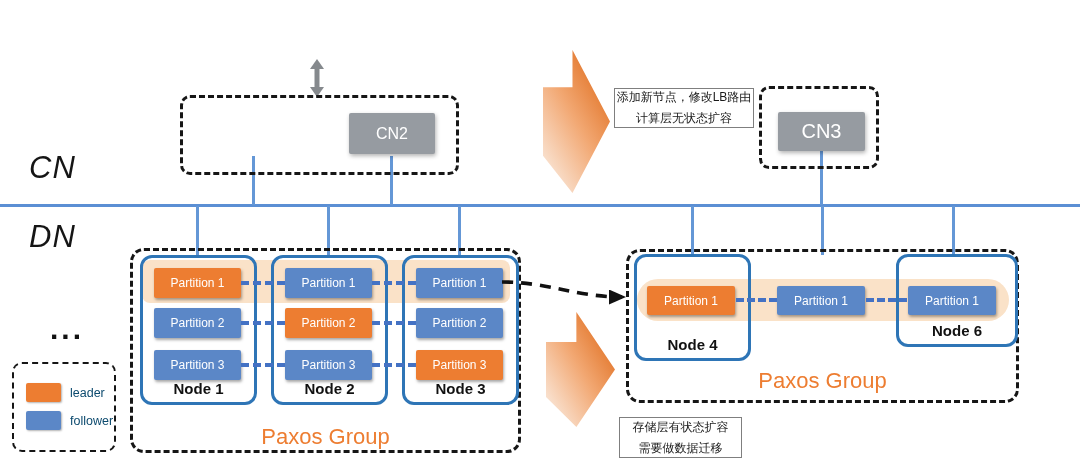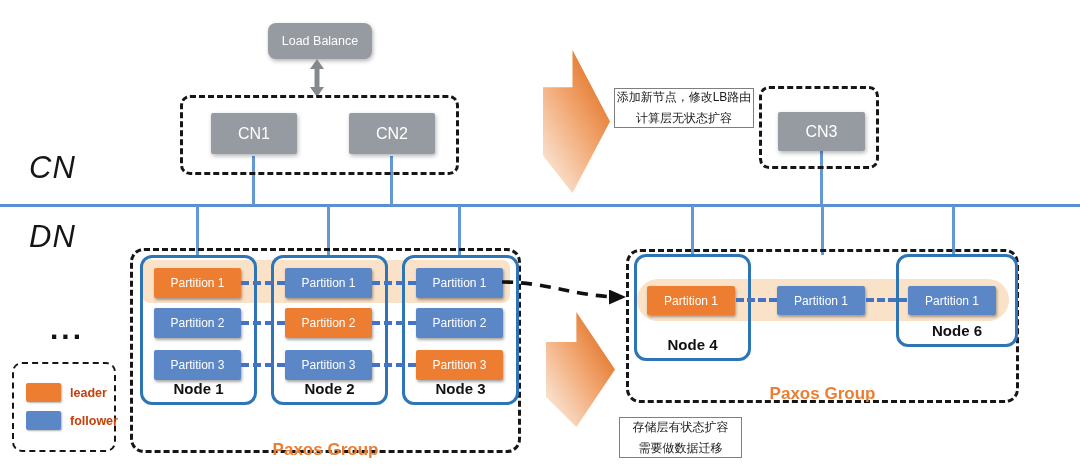--- a/index.html
+++ b/index.html
@@ -20,31 +20,31 @@
   .node{border:3px solid #2E75B6;border-radius:12px;box-sizing:border-box;background:transparent;}
   .nodelabel{position:absolute;left:0;right:0;bottom:5px;text-align:center;font-weight:bold;font-size:15px;color:#111;}
   .band{background:#FAE2C8;}
   .part{
     width:87px;height:30px;color:#fff;font-size:12px;display:flex;align-items:center;justify-content:center;
     border-radius:2px;box-shadow:1px 2px 3px rgba(0,0,0,.35);
   }
   .leader{background:#ED7D31;}
   .follower{background:#5B87C7;}
   .plink{height:0;border-top:4px dashed #4472C4;}
-  .paxos{color:#ED7D31;font-weight:bold;font-size:17px;text-align:center;margin-top:16px;}
+  .paxos{color:#ED7D31;font-weight:normal;font-size:22px;text-align:center;}
   .callout{
     background:#fff;border:1px solid #7f7f7f;font-size:12px;color:#1a1a1a;text-align:center;
     display:flex;flex-direction:column;justify-content:center;gap:4px;box-sizing:border-box;white-space:nowrap;
   }
   .fatarrow{
     background:linear-gradient(60deg,#FAE8DA 8%,#F2A873 50%,#DD6512 95%);
     clip-path:polygon(0% 26%,44% 26%,44% 0%,100% 50%,44% 100%,0% 74%);
   }
   .legend-swatch{width:35px;height:19px;border-radius:2px;box-shadow:1px 1px 2px rgba(0,0,0,.3);}
-  .legend-text{font-size:12.5px;color:#c2410c;font-weight:bold;}
+  .legend-text{font-size:12.5px;color:#0c4a6e;}
   .ellipsis{font-size:30px;font-weight:bold;letter-spacing:3px;color:#111;}
 </style>
 </head>
 <body>
 
 <div id="canvas">
 
   <div class="abs layer-label" style="left:29px;top:150px;">CN</div>
   <div class="abs layer-label" style="left:29px;top:219px;">DN</div>
 
@@ -53,41 +53,39 @@
   <div class="abs vline" style="left:252px;top:156px;height:49px;"></div>
   <div class="abs vline" style="left:390px;top:156px;height:49px;"></div>
   <div class="abs vline" style="left:820px;top:150px;height:55px;"></div>
   <div class="abs vline" style="left:196px;top:206px;height:50px;"></div>
   <div class="abs vline" style="left:327px;top:206px;height:50px;"></div>
   <div class="abs vline" style="left:458px;top:206px;height:50px;"></div>
   <div class="abs vline" style="left:691px;top:206px;height:49px;"></div>
   <div class="abs vline" style="left:821px;top:206px;height:49px;"></div>
   <div class="abs vline" style="left:952px;top:206px;height:49px;"></div>
 
-  <div class="abs graybox rounded" style="left:268px;top:23px;width:104px;height:36px;font-size:12.5px;">Load Balance</div>
 
   <svg class="abs" style="left:309px;top:59px;" width="16" height="38" viewBox="0 0 16 38">
     <line x1="8" y1="7" x2="8" y2="31" stroke="#85898D" stroke-width="5"></line>
     <polygon points="8,0 1,10 15,10" fill="#85898D"></polygon>
     <polygon points="8,38 1,28 15,28" fill="#85898D"></polygon>
   </svg>
 
   <div class="abs dashbox" style="left:180px;top:95px;width:279px;height:80px;border-radius:10px;"></div>
-  <div class="abs graybox" style="left:211px;top:113px;width:86px;height:41px;font-size:16px;border-radius:2px;">CN1</div>
   <div class="abs graybox" style="left:349px;top:113px;width:86px;height:41px;font-size:16px;border-radius:2px;">CN2</div>
 
   <div class="abs fatarrow" style="left:543px;top:50px;width:67px;height:143px;"></div>
 
   <div class="abs callout" style="left:614px;top:88px;width:140px;height:40px;">
     <div>添加新节点，修改LB路由</div>
     <div>计算层无状态扩容</div>
   </div>
 
   <div class="abs dashbox" style="left:759px;top:86px;width:120px;height:83px;border-radius:10px;"></div>
-  <div class="abs graybox" style="left:778px;top:112px;width:87px;height:39px;font-size:16px;border-radius:2px;">CN3</div>
+  <div class="abs graybox" style="left:778px;top:112px;width:87px;height:39px;font-size:20px;border-radius:2px;">CN3</div>
 
   <div class="abs ellipsis" style="left:50px;top:312px;">...</div>
 
   <div class="abs" style="left:12px;top:362px;width:104px;height:90px;border:2.5px dashed #161616;border-radius:10px;box-sizing:border-box;">
     <div class="abs legend-swatch leader" style="left:12px;top:19px;"></div>
     <div class="abs legend-text" style="left:56px;top:22px;">leader</div>
     <div class="abs legend-swatch follower" style="left:12px;top:47px;"></div>
     <div class="abs legend-text" style="left:56px;top:50px;">follower</div>
   </div>
 

